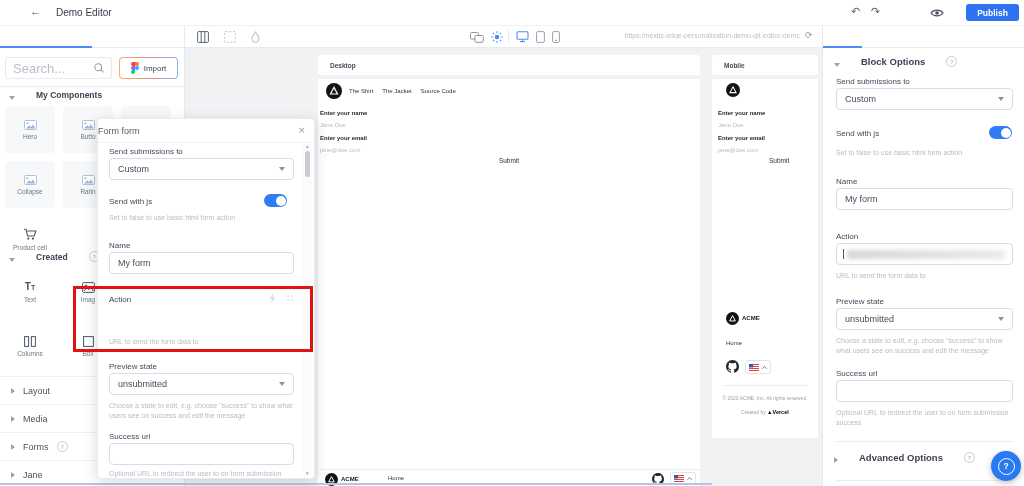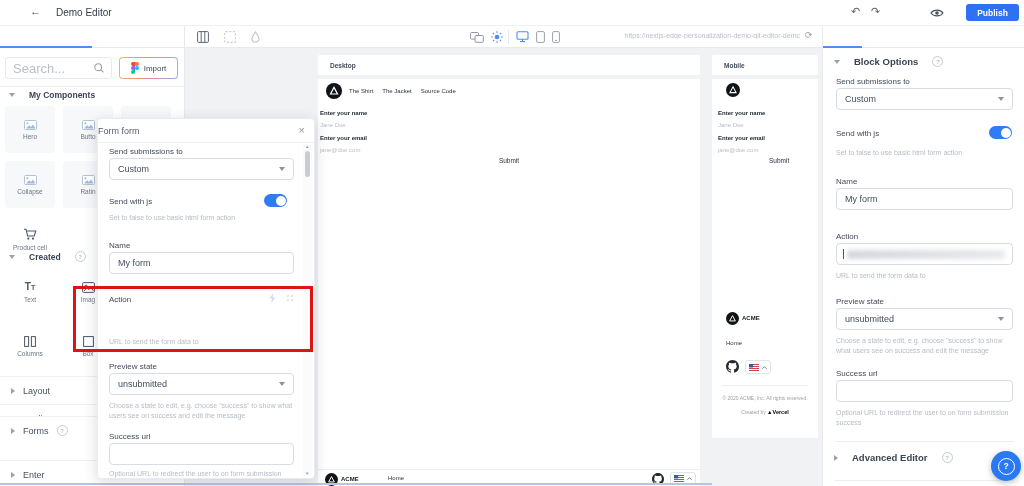--- a/index.html
+++ b/index.html
@@ -21,21 +21,21 @@
   .toggle{position:absolute;width:23px;height:13px;border-radius:7px;background:#2f7cf6}
   .toggle::after{content:"";position:absolute;right:1.5px;top:1.5px;width:10px;height:10px;border-radius:50%;background:#fff}
   .info{display:inline-flex;align-items:center;justify-content:center;width:9px;height:9px;
         border:1px solid #c5cbd3;border-radius:50%;color:#b9bfc8;font-size:6px;font-weight:700;vertical-align:1px}
   .cell{position:absolute;width:50px;height:47px;background:#f7f8fa;border-radius:4px;
         display:flex;flex-direction:column;align-items:center;justify-content:center;gap:3px}
   .cl{font-size:6.5px;color:#6d7684;white-space:nowrap}
   .secrow{position:absolute;left:0;width:184px;height:28px;border-top:1px solid #efeff2;
         display:flex;align-items:center;gap:8px;padding-left:11px;box-sizing:border-box;
         font-size:9px;color:#49525f;background:#fff}
-  .sechdr{position:absolute;display:flex;align-items:center;gap:14px;font-size:8.5px;font-weight:700;color:#3b4452}
+  .sechdr{position:absolute;display:flex;align-items:flex-end;gap:21px;font-size:8.5px;font-weight:700;color:#3b4452}
   .pvlab{position:absolute;font-size:6px;font-weight:700;color:#1d242e;white-space:nowrap}
   .pvph{position:absolute;font-size:6px;color:#b7bec9;white-space:nowrap}
   .blurbar{filter:blur(2px);background:#d9dbdf;border-radius:2px}
   .tab{position:absolute;top:26px;height:22px;display:flex;align-items:center;justify-content:center}
   .modal{position:absolute;left:97px;top:118px;width:218px;height:361px;background:#fff;border:1px solid #ececf0;
          border-radius:4px;box-shadow:0 3px 14px rgba(40,50,70,.18);z-index:50;box-sizing:border-box}
   .m-lab{position:absolute;font-size:8px;color:#414b5a}
   .redbox{position:absolute;left:73px;top:286px;width:234px;height:60px;border:3px solid #e01212;z-index:60}
   .fab{position:absolute;left:991px;top:451px;width:30px;height:30px;border-radius:50%;background:#2979f2;z-index:70;
        display:flex;align-items:center;justify-content:center;box-shadow:0 2px 6px rgba(0,0,0,.25)}
@@ -282,28 +282,28 @@
     </div>
 
     <div class="secrow" style="top:328px">
       <span class="cright"></span>
       <span>Layout</span>
     </div>
     <div class="secrow" style="top:356px">
       <span class="cright"></span>
       <span>Media</span>
     </div>
-    <div class="secrow" style="top:368px">
+    <div class="secrow" style="top:384px">
       <span class="cright"></span>
       <span>Forms</span>
       <span class="info">?</span>
     </div>
     <div class="secrow" style="top:412px">
       <span class="cright"></span>
-      <span>Enter</span>
+      <span>Jane</span>
     </div>
   </div>
 
   <div class="abs" style="left:185px;top:48px;width:637px;height:438px;background:#f1f2f4">
 
     <div class="abs" style="left:133px;top:7px;width:382px;height:20px;background:#fff;border-radius:2px;display:flex;align-items:center">
       <span style="font-size:6.5px;color:#434b57;margin-left:12px;font-weight:700">Desktop</span>
     </div>
     <div class="abs" style="left:133px;top:31px;width:382px;height:407px;background:#fff;overflow:hidden">
       <span class="abs" style="left:8px;top:4px">
@@ -502,21 +502,21 @@
     </div>
     <div class="hlp" style="left:13px;top:288px;width:182px">Choose a state to edit, e.g. choose "success" to show what users see on success and edit the message</div>
 
     <span class="lab" style="left:13px;top:321px">Success url</span>
     <div class="inp" style="left:13px;top:332px;width:177px;height:22px"></div>
     <div class="hlp" style="left:13px;top:360px;width:178px">Optional URL to redirect the user to on form submission success</div>
 
     <div class="hline" style="left:12px;top:393px;width:178px"></div>
     <div class="sechdr" style="left:11px;top:404px;font-size:9.5px;color:#3b4452">
       <span class="cright"></span>
-      <span>Advanced Editor</span>
+      <span>Advanced Options</span>
       <span class="info">?</span>
     </div>
     <div class="hline" style="left:12px;top:432px;width:178px"></div>
   </div>
 
   <div class="fab">
     <div class="ring">?</div>
   </div>
 
   <div class="abs" style="left:0;top:483px;width:712px;height:2px;background:#b7c4ea"></div>

